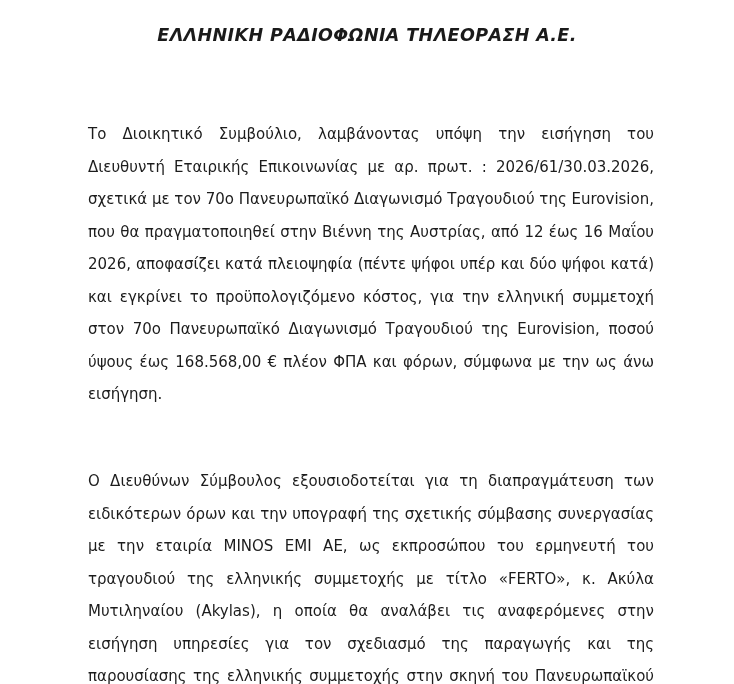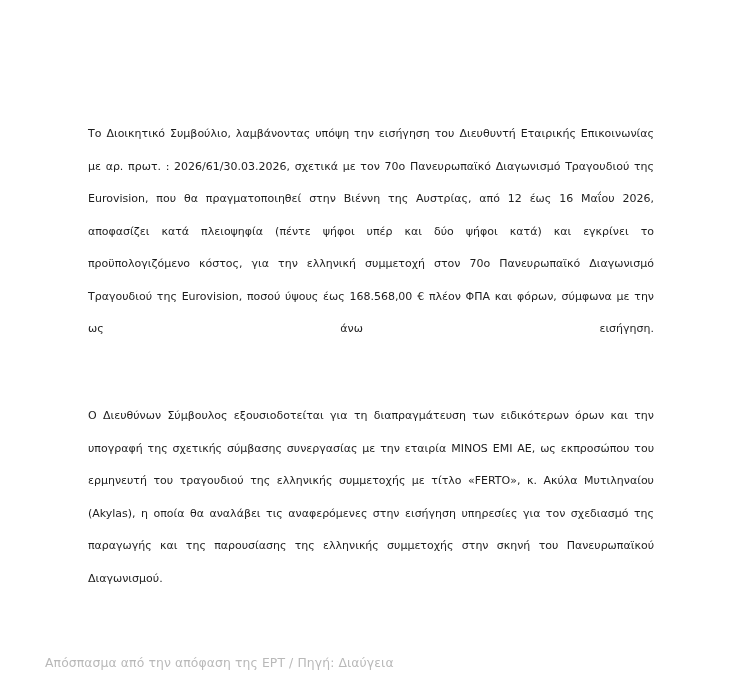--- a/index.html
+++ b/index.html
@@ -43,21 +43,21 @@
   .body-block {
     position: absolute;
     left: 88px;
     top: 118px;
     width: 566px;
   }
 
   .para {
     text-align: justify;
     text-justify: inter-word;
-    font-size: 11px;
+    font-size: 15px;
     line-height: 32.5px;
     color: #1c1c1c;
     margin: 0;
   }
 
   .para + .para {
     margin-top: 22px;
   }
 
   
@@ -88,22 +88,22 @@
     color: #b9b9b9;
     white-space: nowrap;
     letter-spacing: 0.1px;
   }
 </style>
 </head>
 <body>
 
 <div class="page">
 
+  <div class="doc-title">ΕΛΛΗΝΙΚΗ ΡΑΔΙΟΦΩΝΙΑ ΤΗΛΕΟΡΑΣΗ Α.Ε.</div>
 
   <div class="body-block">
     <p class="para">Το Διοικητικό Συμβούλιο, λαμβάνοντας υπόψη την εισήγηση του Διευθυντή Εταιρικής Επικοινωνίας με αρ. πρωτ. : 2026/61/30.03.2026, σχετικά με τον 70ο Πανευρωπαϊκό Διαγωνισμό Τραγουδιού της Eurovision, που θα πραγματοποιηθεί στην Βιέννη της Αυστρίας, από 12 έως 16 Μαΐου 2026, αποφασίζει κατά πλειοψηφία (πέντε ψήφοι υπέρ και δύο ψήφοι κατά) και εγκρίνει το προϋπολογιζόμενο κόστος, για την ελληνική συμμετοχή στον 70ο Πανευρωπαϊκό Διαγωνισμό Τραγουδιού της Eurovision, ποσού ύψους έως 168.568,00 € πλέον ΦΠΑ και φόρων, σύμφωνα με την ως άνω εισήγηση.</p>
     <p class="para">Ο Διευθύνων Σύμβουλος εξουσιοδοτείται για τη διαπραγμάτευση των ειδικότερων όρων και την υπογραφή της σχετικής σύμβασης συνεργασίας με την εταιρία MINOS EMI ΑΕ, ως εκπροσώπου του ερμηνευτή του τραγουδιού της ελληνικής συμμετοχής με τίτλο «FERTO», κ. Ακύλα Μυτιληναίου (Akylas), η οποία θα αναλάβει τις αναφερόμενες στην εισήγηση υπηρεσίες για τον σχεδιασμό της παραγωγής και της παρουσίασης της ελληνικής συμμετοχής στην σκηνή του Πανευρωπαϊκού Διαγωνισμού.</p>
   </div>
 
 
-  <div class="caption">Απόσπασμα από την απόφαση της ΕΡΤ / Πηγή: Διαύγεια</div>
 
 </div>
 
 </body></html>

